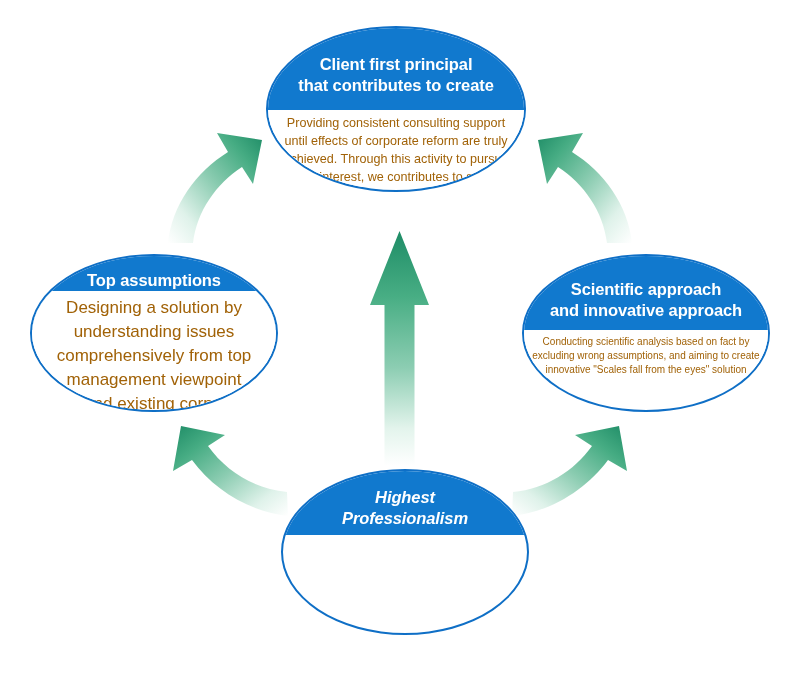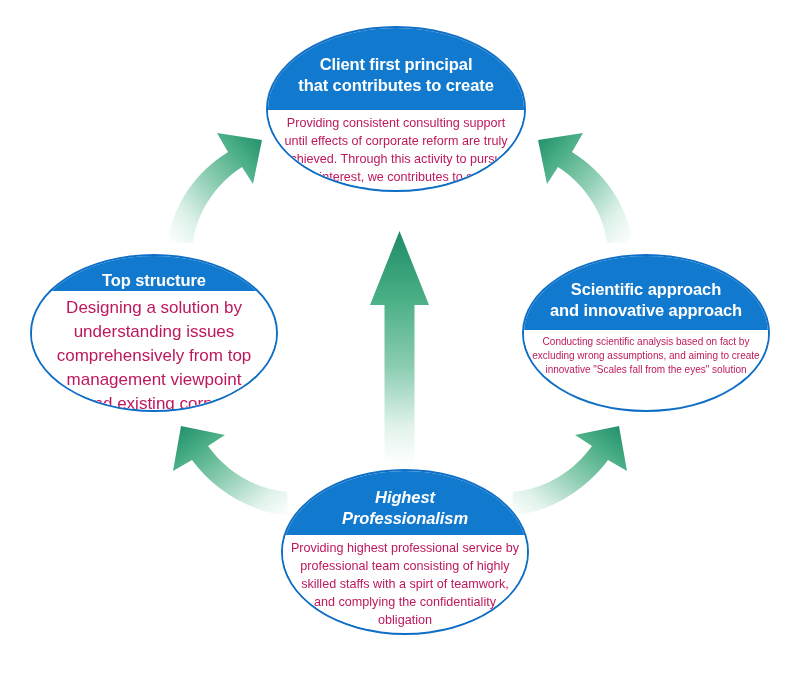--- a/index.html
+++ b/index.html
@@ -61,21 +61,21 @@
     line-height: 1.25;
     letter-spacing: -0.1px;
     display: flex;
     align-items: center;
     justify-content: center;
     padding: 0 14px;
     box-sizing: border-box;
   }
   .node-body {
     position: relative;
-    color: #be185d;
+    color: #a16207;
     text-align: center;
     line-height: 1.42;
     background: #ffffff;
     box-sizing: border-box;
     padding: 5px 6px 0 6px;
   }
 
   
   #node-top {
     left: 266px; top: 26px; width: 260px; height: 166px;
@@ -225,21 +225,21 @@
       </div>
       <div class="node-body">Providing consistent consulting support until effects of corporate reform are truly achieved. Through this activity to pursue client interest, we contributes to society</div>
     </div>
   </div>
 
   <div class="node" id="node-left">
     <div class="node-blue-cap"></div>
     <div class="node-inner">
       <div class="node-title">
         <div>
-          <span>Top structure</span>
+          <span>Top assumptions</span>
         </div>
       </div>
       <div class="node-body">Designing a solution by understanding issues comprehensively from top management viewpoint beyond existing corporate structure</div>
     </div>
   </div>
 
   <div class="node" id="node-right">
     <div class="node-blue-cap"></div>
     <div class="node-inner">
       <div class="node-title">
@@ -254,17 +254,16 @@
 
   <div class="node" id="node-bottom">
     <div class="node-blue-cap"></div>
     <div class="node-inner">
       <div class="node-title">
         <div>
           <span>Highest</span>
           <span>Professionalism</span>
         </div>
       </div>
-      <div class="node-body">Providing highest professional service by professional team consisting of highly skilled staffs with a spirt of teamwork, and complying the confidentiality obligation</div>
     </div>
   </div>
 
 </div>
 
 </body></html>

